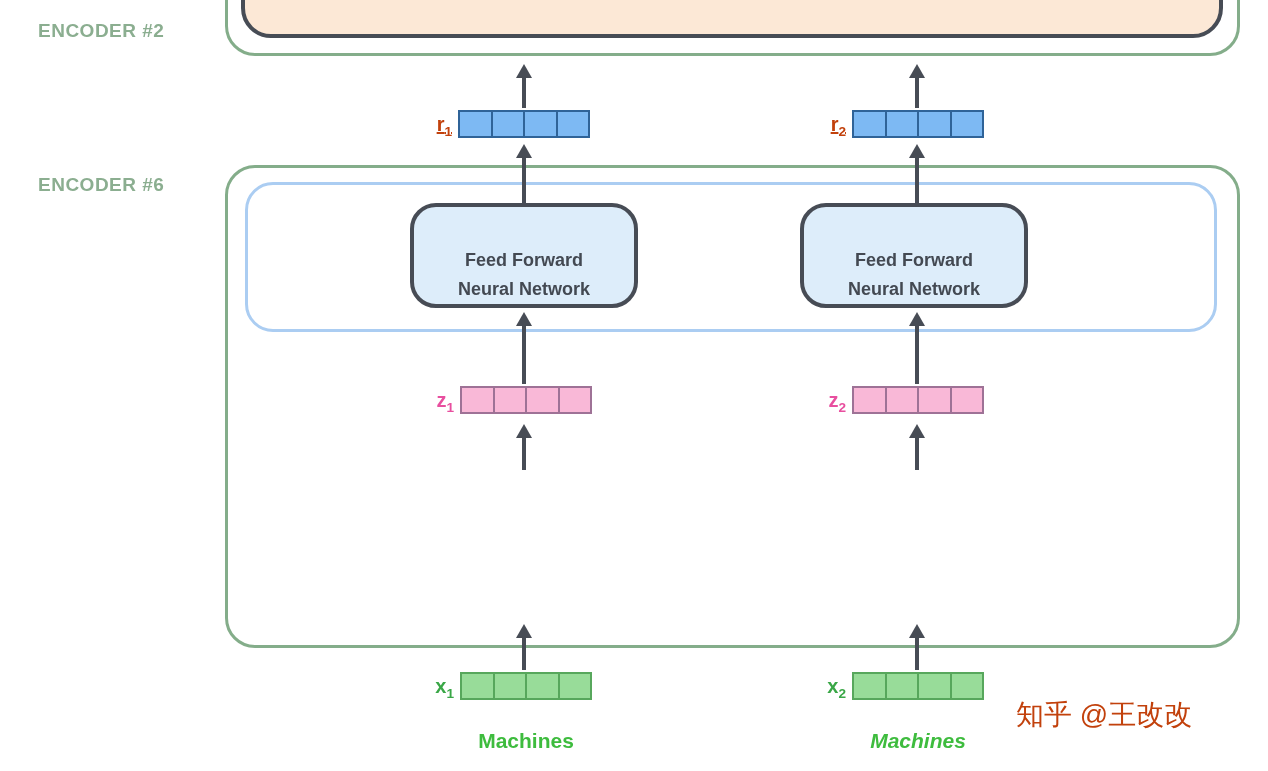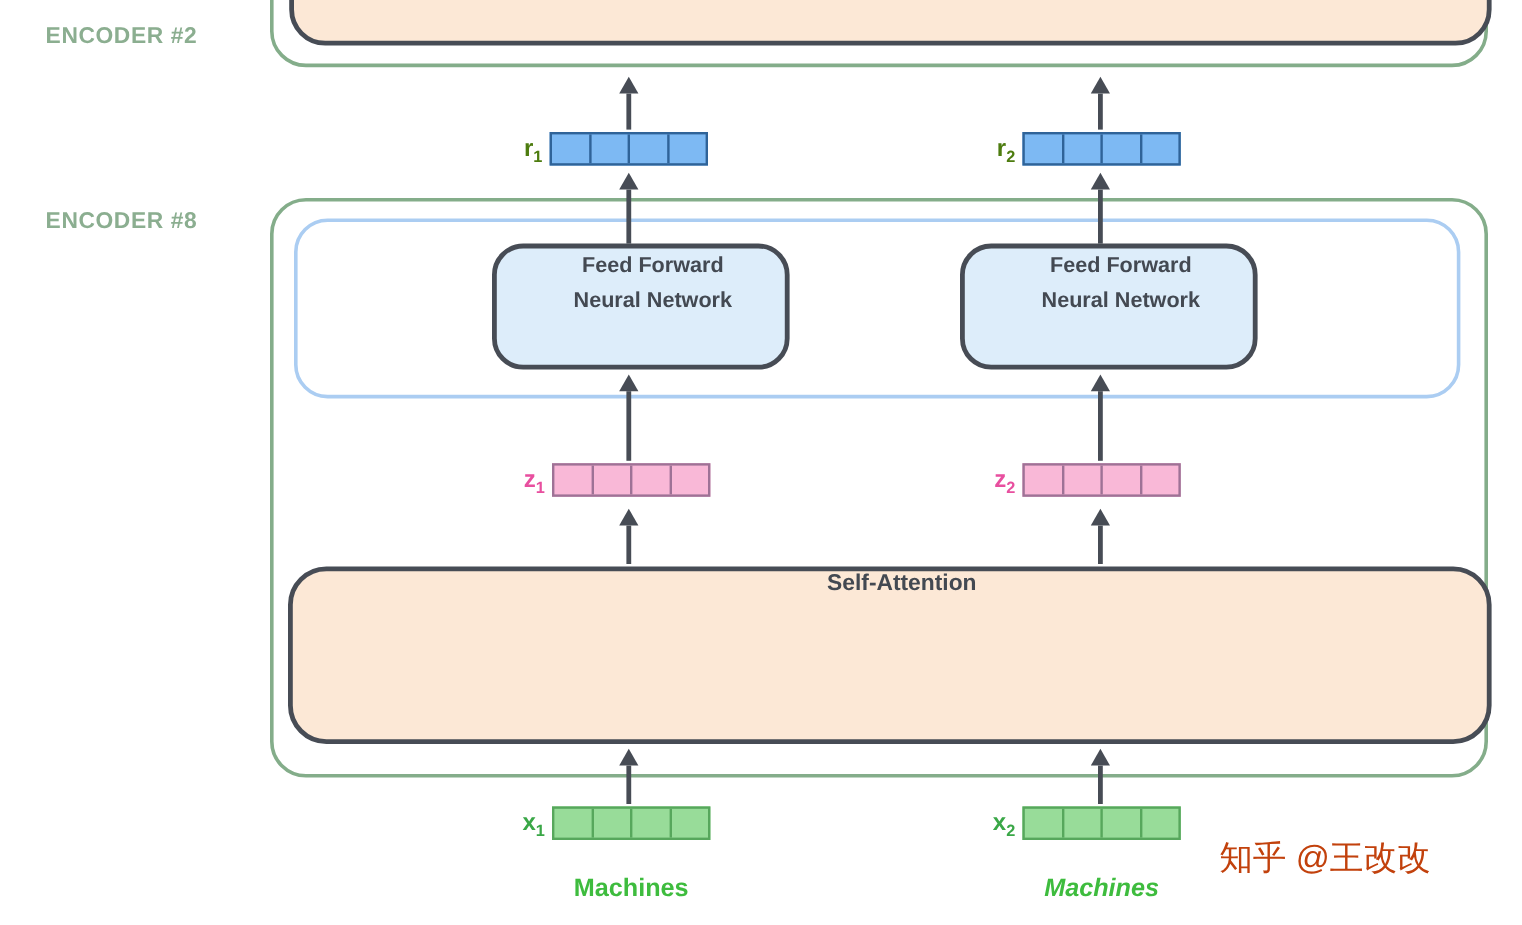--- a/index.html
+++ b/index.html
@@ -19,22 +19,22 @@
     font-size:19px; font-weight:700; letter-spacing:0.5px;
     color:#8bae90; z-index:2;
   }
   .ffnn-layer {
     position:absolute; border:3px solid #abcdf2; border-radius:28px;
     background:#ffffff; z-index:2;
   }
   
   .node {
     position:absolute; border:4px solid #474c55; z-index:3;
-    display:flex; align-items:flex-start; justify-content:center;
-    color:#434952; text-align:center;padding-left:20px;
+    display:flex; align-items:flex-end; justify-content:center;
+    color:#434952; text-align:center;
   }
   .ffnn-box {
     border-radius:26px; background:#ddedfa;
     font-size:18px; font-weight:600; line-height:29px;
   }
   .attn-box {
     border-radius:32px; background:#fce8d6;
     font-size:19px; font-weight:600;
   }
   .attn-partial {
@@ -45,21 +45,21 @@
   .vec-label {
     position:absolute; right:138px; top:1px; width:60px; text-align:right;
     font-size:20px; font-weight:700; line-height:26px; white-space:nowrap;
   }
   .vec-label sub { font-size:0.68em; }
   .cells { display:flex; width:132px; height:28px; border:2px solid; box-sizing:border-box; }
   .cell { flex:1; }
   .cell + .cell { border-left:2px solid; border-left-color:inherit; }
   .vec-blue  .cells { background:#7db9f3; border-color:#2f6398; }
   .vec-blue  .cell + .cell { border-left-color:#2f6398; }
-  .vec-blue  .vec-label { color:#4d7c0f; }
+  .vec-blue  .vec-label { color:#c2410c;text-decoration:underline; }
   .vec-pink  .cells { background:#f9b8d7; border-color:#9e7296; }
   .vec-pink  .cell + .cell { border-left-color:#9e7296; }
   .vec-pink  .vec-label { color:#e84f9f; }
   .vec-green .cells { background:#98dc99; border-color:#57a75c; }
   .vec-green .cell + .cell { border-left-color:#57a75c; }
   .vec-green .vec-label { color:#3aa747; }
   
   .word {
     position:absolute; width:132px; text-align:center;
     font-size:21px; font-weight:700; color:#3ebc3e; z-index:4;
@@ -80,39 +80,36 @@
 </head>
 <body>
 
 <div class="stage">
 
   <div class="encoder-box" style="left:205px; top:-70px; width:1009px; height:120px;"></div>
   <div class="node attn-partial" style="left:221px; top:-74px; width:974px; height:104px;"></div>
   <div class="encoder-label" style="top:20px;">ENCODER #2</div>
 
   <div class="encoder-box" style="left:205px; top:165px; width:1009px; height:477px;"></div>
-  <div class="encoder-label" style="top:174px;">ENCODER #8</div>
+  <div class="encoder-label" style="top:174px;">ENCODER #6</div>
   <div class="ffnn-layer" style="left:225px; top:182px; width:966px; height:144px;"></div>
 
   <div class="node ffnn-box" style="left:390px; top:203px; width:220px; height:97px;">
     <div>
       <div>Feed Forward</div>
       <div>Neural Network</div>
     </div>
   </div>
   <div class="node ffnn-box" style="left:780px; top:203px; width:220px; height:97px;">
     <div>
       <div>Feed Forward</div>
       <div>Neural Network</div>
     </div>
   </div>
 
-  <div class="node attn-box" style="left:220px; top:472px; width:975px; height:140px;">
-    <span>Self-Attention</span>
-  </div>
 
   <div class="vec vec-blue" style="left:438px; top:110px;">
     <span class="vec-label"><span>r</span><sub>1</sub></span>
     <div class="cells">
       <div class="cell"></div>
         <div class="cell"></div>
         <div class="cell"></div>
         <div class="cell"></div>
     </div>
   </div>

